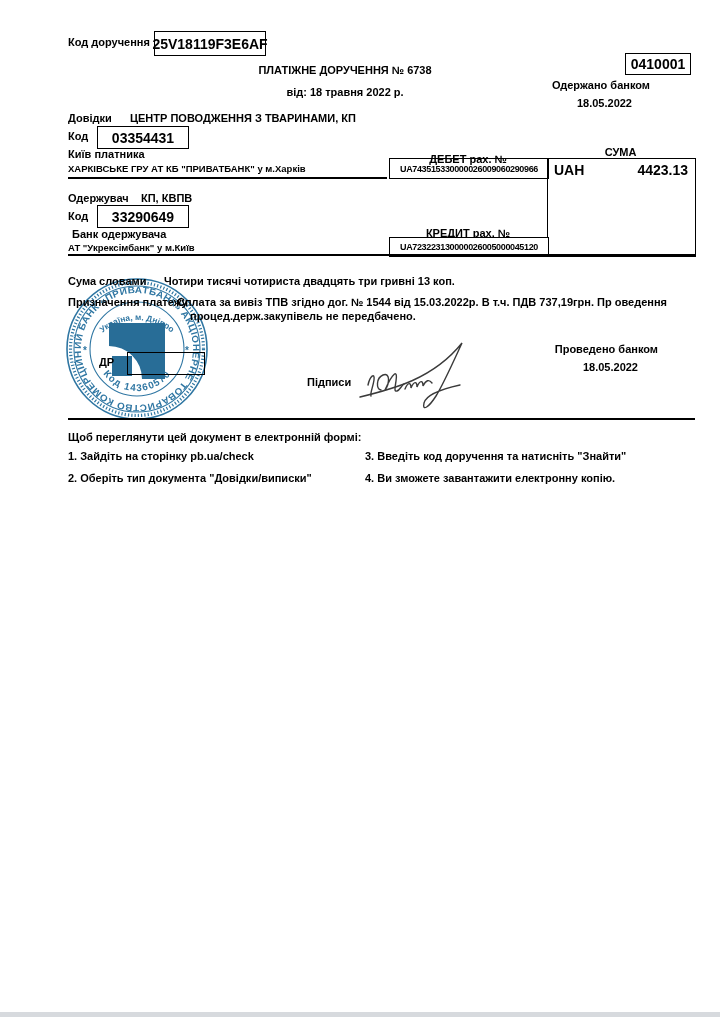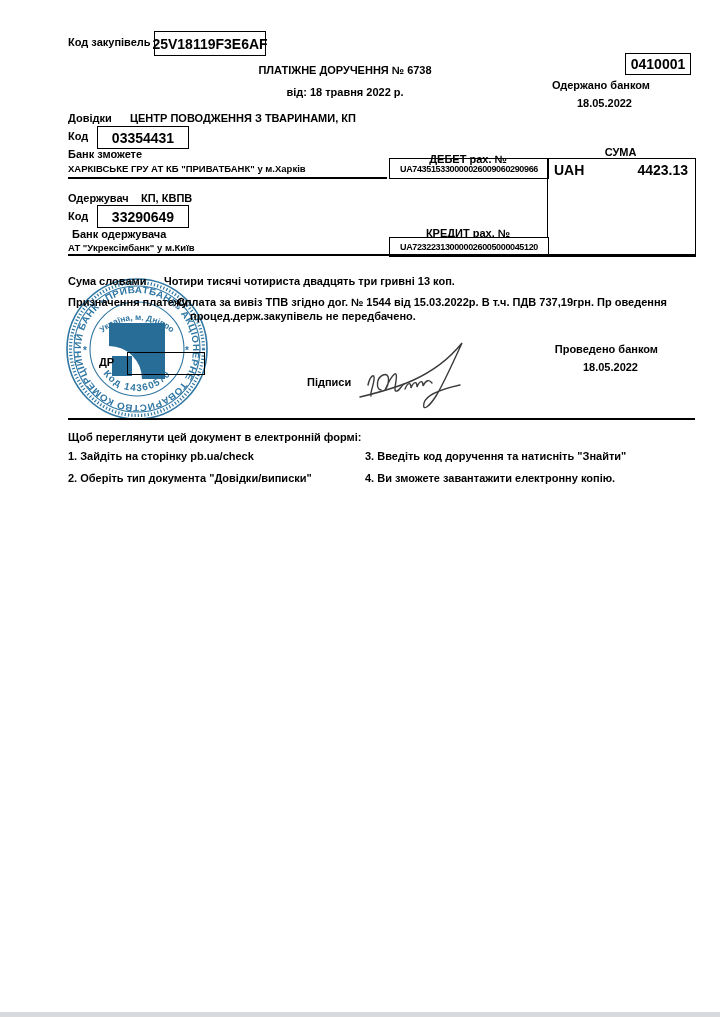--- a/index.html
+++ b/index.html
@@ -50,40 +50,40 @@
     <text x="121" y="78" font-size="10">*</text>
     <g transform="translate(45,47)" fill="#16618f">
       <path d="M0 0 H56 V56 H33 A33 33 0 0 0 0 23 Z"></path>
       <rect x="3" y="33" width="20" height="20"></rect>
     </g>
   </g>
 </svg>
 
 <div class="content">
 
-  <div class="abs fs11" style="left:68px;top:36px;">Код закупівель</div>
+  <div class="abs fs11" style="left:68px;top:36px;">Код доручення</div>
   <div class="box fs10" style="left:154px;top:31px;width:110px;height:23px;">
     <span>25V18119F3E6AF</span>
   </div>
   <div class="abs fs11 ctr" style="left:0;top:64px;width:690px;">ПЛАТІЖНЕ ДОРУЧЕННЯ №  6738</div>
   <div class="abs fs11 ctr" style="left:0;top:86px;width:690px;text-align:center;">від: 18 травня 2022 р.</div>
   <div class="box fs10" style="left:625px;top:53px;width:64px;height:20px;">
     <span>0410001</span>
   </div>
   <div class="abs fs11 rt" style="left:510px;top:79px;width:140px;">Одержано банком</div>
   <div class="abs fs11 rt" style="left:510px;top:97px;width:122px;">18.05.2022</div>
 
   <div class="abs fs11" style="left:68px;top:112px;">Довідки</div>
   <div class="abs fs11" style="left:130px;top:112px;">ЦЕНТР ПОВОДЖЕННЯ З ТВАРИНАМИ, КП</div>
   <div class="abs fs11" style="left:68px;top:130px;">Код</div>
   <div class="box fs10" style="left:97px;top:126px;width:90px;height:21px;">
     <span>03354431</span>
   </div>
 
-  <div class="abs fs11" style="left:68px;top:148px;">Банк зможете</div>
+  <div class="abs fs11" style="left:68px;top:148px;">Київ платника</div>
   <div class="abs fs11 ctr" style="left:389px;top:146px;width:158px;margin-top:7px;">ДЕБЕТ рах. №</div>
   <div class="abs fs11 ctr" style="left:547px;top:146px;width:147px;">СУМА</div>
 
   <div class="abs fs9" style="left:68px;top:163px;">ХАРКІВСЬКЕ ГРУ АТ КБ "ПРИВАТБАНК" у м.Харків</div>
   <div class="hline" style="left:68px;top:177px;width:319px;"></div>
   <div class="vbox" style="left:389px;top:158px;width:158px;height:19px;display:flex;align-items:center;justify-content:center;">
     <span class="acct">UA743515330000026009060290966</span>
   </div>
 
   <div class="vbox" style="left:547px;top:158px;width:147px;height:97px;"></div>

